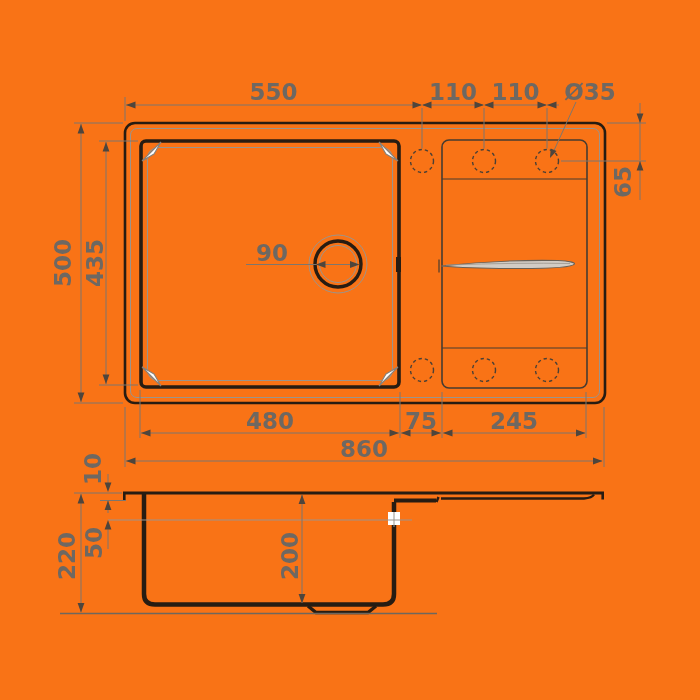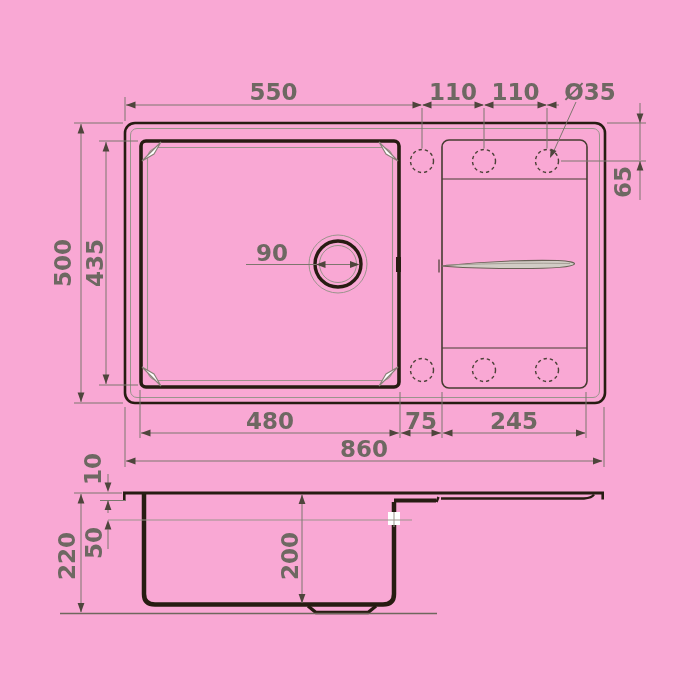--- a/index.html
+++ b/index.html
@@ -1,16 +1,16 @@
 <!DOCTYPE html>
 <html><head>
 <meta charset="utf-8">
 <style>
   html,body{margin:0;padding:0;background:#ffffff;}
-  .stage{position:relative;width:700px;height:700px;background:#f9a8d4;overflow:hidden;
+  .stage{position:relative;width:700px;height:700px;background:#f97316;overflow:hidden;
          font-family:"DejaVu Sans", sans-serif;}
   svg{display:block;}
   .dim-text{font-family:"DejaVu Sans", sans-serif;font-weight:bold;font-size:23px;fill:#6e6862;}
   .thick{stroke:#271c12;fill:none;}
   .med{stroke:#463c31;fill:none;}
   .thin{stroke:#9b948c;fill:none;}
   .dim{stroke:#7d766e;stroke-width:1;fill:none;}
   .arr{fill:#4e453c;stroke:none;}
   .crease{fill:#ffffff;stroke:#8a8178;stroke-width:1.1;}
 </style>

